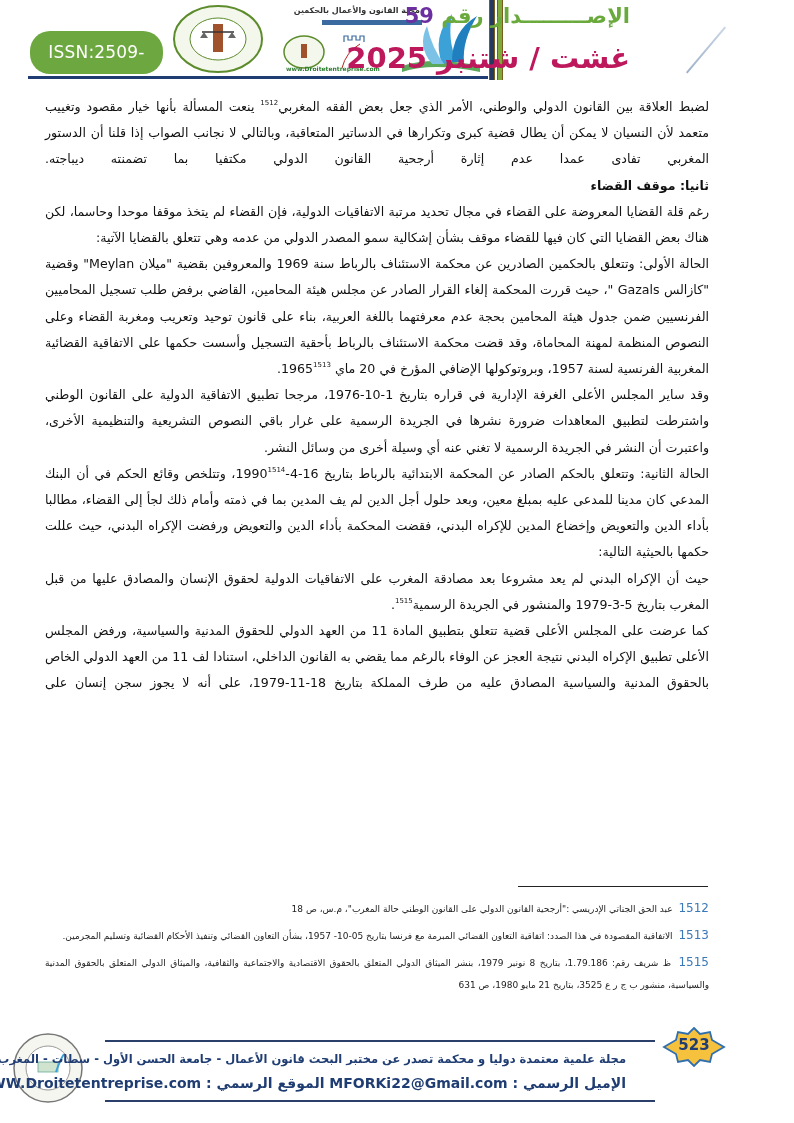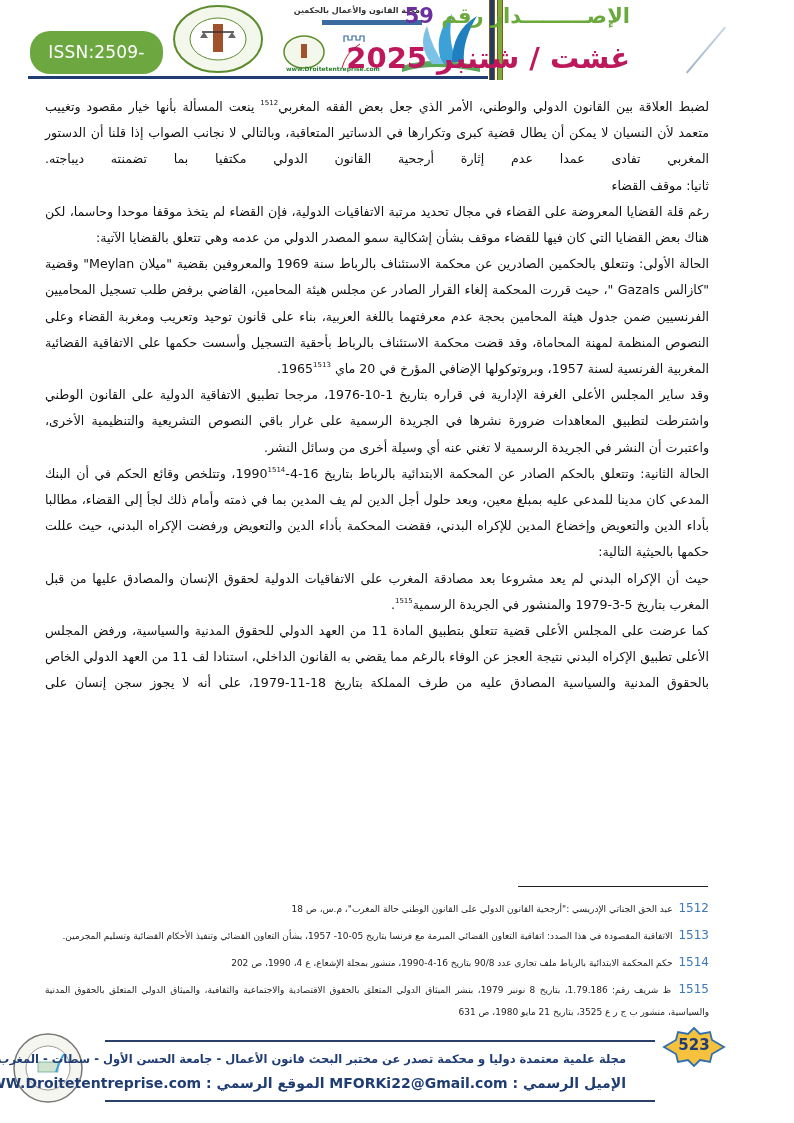--- a/index.html
+++ b/index.html
@@ -24,21 +24,21 @@
   .issue-label { color: #6aaa3c; margin-top: 30px; }
   .issue-num { color: #6b2fa0; }
   .date-line { position: absolute; right: 164px; top: 41px; direction: rtl; font-size: 29px; font-weight: bold; color: #be185d; white-space: nowrap; }
   .diag-line { position: absolute; left: 705px; top: 20px; width: 2px; height: 60px; background: linear-gradient(#c9d6e6, #9fb2c9); transform: rotate(40deg); }
 
   
   .content { position: absolute; left: 45px; top: 94px; width: 664px; direction: rtl; text-align: justify;
              font-family: "DejaVu Sans", sans-serif; font-size: 12.6px; line-height: 26.2px; color: #111; }
   .content p { margin: 0; text-align-last: right; }
   .content p.justify-last { text-align-last: justify; }
-  .content .heading { font-weight: normal; }
+  .content .heading { font-weight: bold; }
   sup { font-size: 7px; vertical-align: 6px; line-height: 0; }
 
   
   .fn-rule { position: absolute; left: 518px; top: 886px; width: 190px; height: 1px; background: #222; }
   .footnotes { position: absolute; left: 45px; top: 897px; width: 664px; direction: rtl; text-align: justify;
                font-size: 9px; line-height: 22px; color: #222; }
   .fn { margin-bottom: 4px; text-align-last: right; }
   .fn-num { color: #3b78b8; font-size: 12px; margin-left: 3px; }
 
   
@@ -99,21 +99,20 @@
   <p>وقد ساير المجلس الأعلى الغرفة الإدارية في قراره بتاريخ 1-10-1976، مرجحا تطبيق الاتفاقية الدولية على القانون الوطني واشترطت لتطبيق المعاهدات ضرورة نشرها في الجريدة الرسمية على غرار باقي النصوص التشريعية والتنظيمية الأخرى، واعتبرت أن النشر في الجريدة الرسمية لا تغني عنه أي وسيلة أخرى من وسائل النشر.</p>
   <p><span>الحالة الثانية: وتتعلق بالحكم الصادر عن المحكمة الابتدائية بالرباط بتاريخ 16-4-1990</span><sup>1514</sup><span>، وتتلخص وقائع الحكم في أن البنك المدعي كان مدينا للمدعى عليه بمبلغ معين، وبعد حلول أجل الدين لم يف المدين بما في ذمته وأمام ذلك لجأ إلى القضاء، مطالبا بأداء الدين والتعويض وإخضاع المدين للإكراه البدني، فقضت المحكمة بأداء الدين والتعويض ورفضت الإكراه البدني، حيث عللت حكمها بالحيثية التالية:</span></p>
   <p><span>حيث أن  الإكراه البدني لم يعد مشروعا بعد مصادقة المغرب على الاتفاقيات الدولية لحقوق الإنسان والمصادق عليها من قبل المغرب بتاريخ 5-3-1979 والمنشور في الجريدة الرسمية</span><sup>1515</sup><span>.</span></p>
   <p class="justify-last">كما عرضت على المجلس الأعلى قضية تتعلق بتطبيق المادة 11 من العهد الدولي للحقوق المدنية والسياسية، ورفض المجلس الأعلى تطبيق الإكراه البدني نتيجة العجز عن الوفاء بالرغم مما يقضي به القانون الداخلي، استنادا لف 11 من العهد الدولي الخاص بالحقوق المدنية والسياسية المصادق عليه من طرف المملكة بتاريخ 18-11-1979، على أنه لا يجوز سجن إنسان على</p>
 </div>
 
 <div class="fn-rule"></div>
 <div class="footnotes">
   <div class="fn"><span class="fn-num">1512</span> <span>عبد الحق الجناتي الإدريسي :"أرجحية القانون الدولي على القانون الوطني حالة المغرب"، م.س، ص 18</span></div>
   <div class="fn"><span class="fn-num">1513</span> <span>الاتفاقية المقصودة في هذا الصدد: اتفاقية التعاون القضائي المبرمة مع فرنسا بتاريخ 05-10- 1957، بشأن التعاون القضائي وتنفيذ الأحكام القضائية وتسليم المجرمين.</span></div>
-  <div class="fn"><span class="fn-num">1514</span> <span>حكم المحكمة الابتدائية بالرباط ملف تجاري عدد 90/8 بتاريخ 16-4-1990، منشور بمجلة الإشعاع، ع 4، 1990، ص 202</span></div>
   <div class="fn"><span class="fn-num">1515</span> <span>ظ شريف رقم: 1.79.186، بتاريخ 8 نونبر 1979، بنشر الميثاق الدولي المتعلق بالحقوق الاقتصادية والاجتماعية والثقافية، والميثاق الدولي المتعلق بالحقوق المدنية والسياسية، منشور ب ج ر ع 3525، بتاريخ 21 مايو 1980، ص 631</span></div>
 </div>
 
 <svg class="footer-seal" viewBox="0 0 72 72">
   <circle cx="36" cy="36" r="34" fill="#f6f6f0" stroke="#777" stroke-width="1.5"></circle>
   <circle cx="36" cy="36" r="22" fill="#fff" stroke="#999" stroke-width="1"></circle>
   <rect x="26" y="30" width="20" height="10" fill="#cfe3cf" stroke="#6a9" stroke-width="0.8"></rect>
   <path d="M44 40 Q48 28 52 22" fill="none" stroke="#3ba1d6" stroke-width="2"></path>
 </svg>
 <div class="footer-rule-top"></div>

